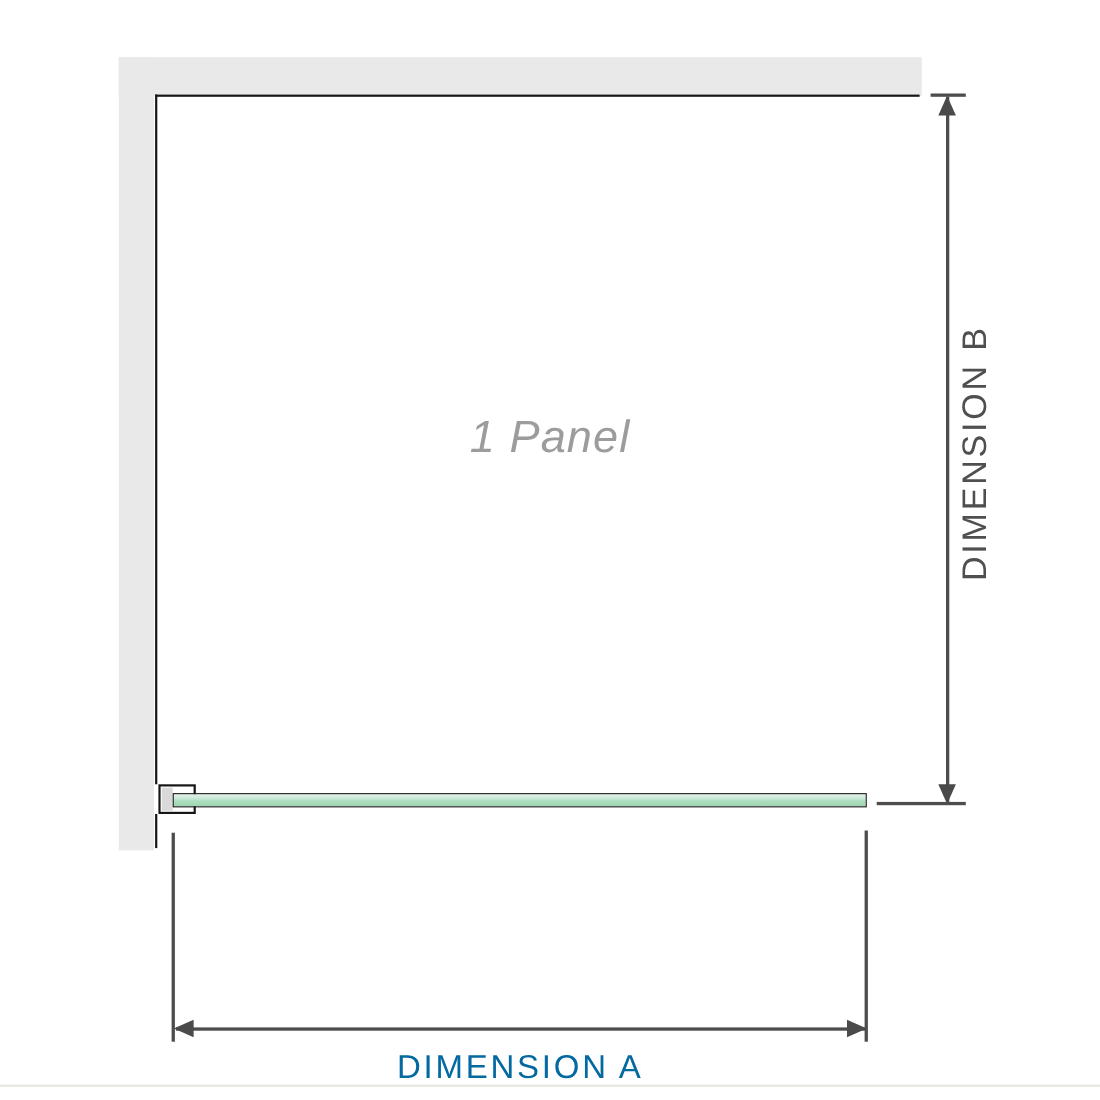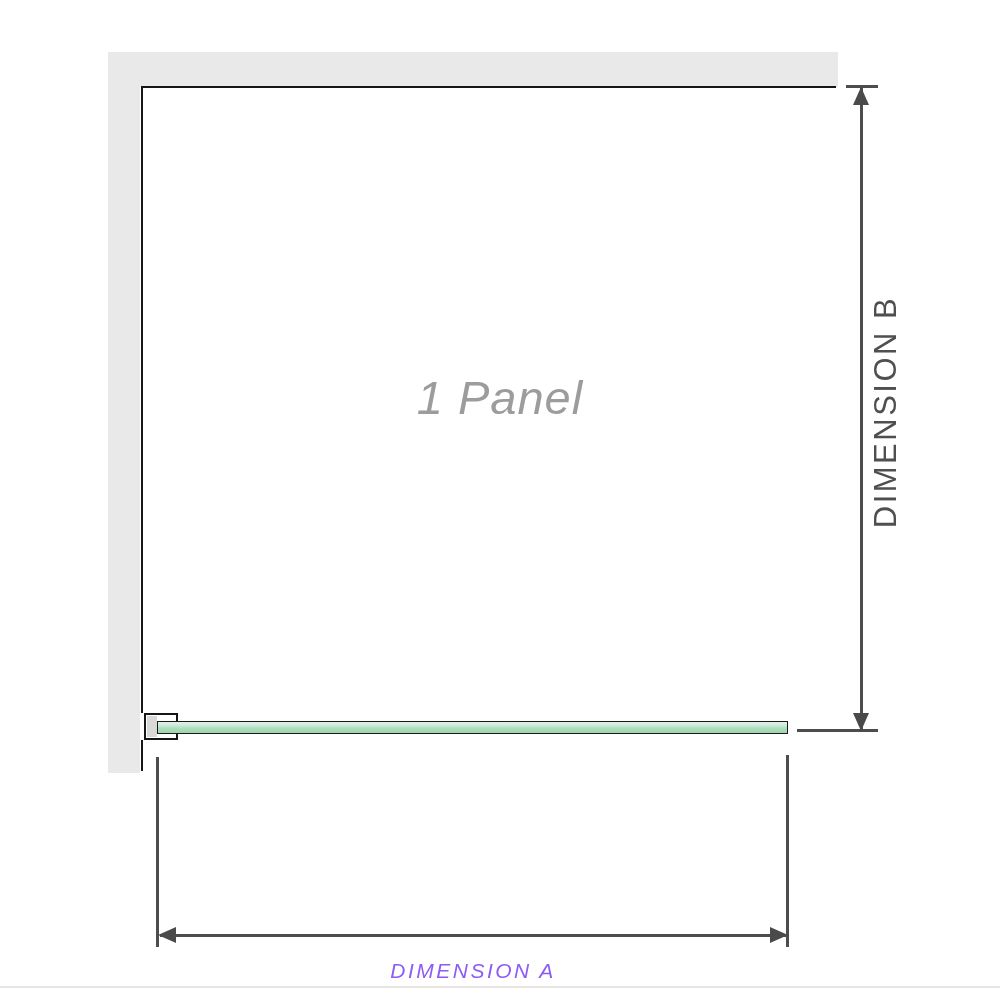--- a/index.html
+++ b/index.html
@@ -38,21 +38,21 @@
     left: 157px; top: 721px; width: 631px; height: 13px;
     box-sizing: border-box; border: 1.5px solid #1b1b1b;
     background: linear-gradient(to bottom, #e2f2e8 0%, #cdeada 30%, #aaddbd 60%, #9fd5b0 100%);
   }
 
   
   .panel-label-anchor { left: 500px; top: 397px; width: 0; height: 0; }
   .panel-label {
     transform: translate(-50%, -50%);
     white-space: nowrap;
-    font-size: 47px;
+    font-size: 41px;
     font-style: italic;
     letter-spacing: 1px;
     color: #9c9c9c;
   }
 
   
   .dim { background: #4d4d4d; }
   .dimb-line   { left: 860px; top: 88px;  width: 3px;  height: 642px; }
   .capb-top    { left: 846px; top: 85px;  width: 32px; height: 3px; }
   .capb-bottom { left: 797px; top: 729px; width: 81px; height: 3px; }
@@ -85,24 +85,23 @@
   }
   .arrow-right {
     left: 770px; top: 927px; width: 0; height: 0;
     border-top: 8px solid transparent; border-bottom: 8px solid transparent;
     border-left: 18px solid #4a4a4a;
   }
   .dima-label-anchor { left: 473px; top: 971px; width: 0; height: 0; }
   .dima-label {
     transform: translate(-50%, -50%);
     white-space: nowrap;
-    font-size: 21px;
+    font-size: 30px;
     letter-spacing: 2.5px;
-    color: #8b5cf6;
-    font-style: italic;
+    color: #0369a1;
   }
 
   
   .bottom-rule { left: 0; top: 986px; width: 1000px; height: 2px; background: #e8e5e1; }
 </style>
 </head>
 <body>
 
 <div id="stage">
 

